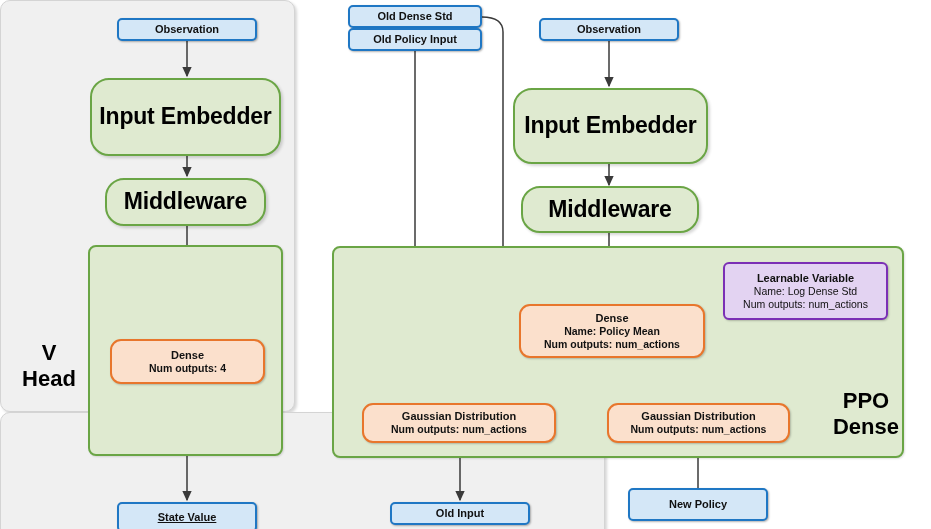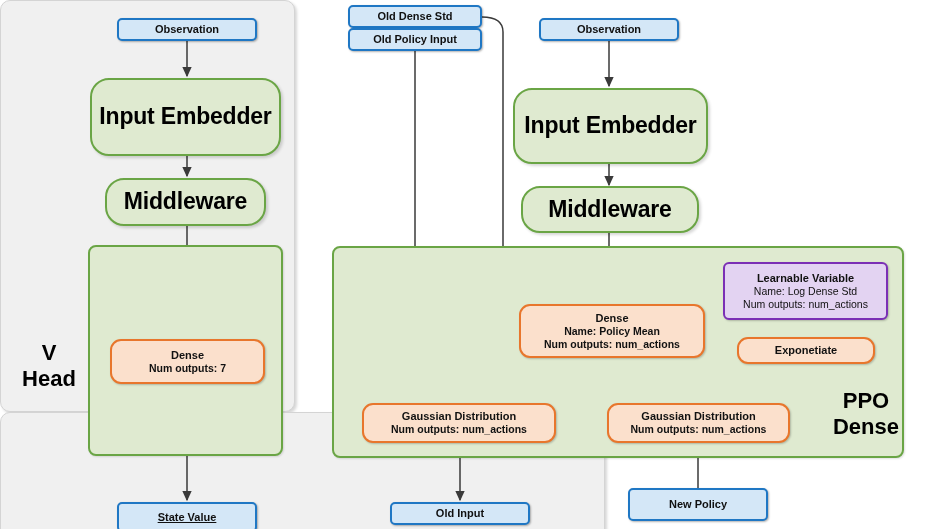--- a/index.html
+++ b/index.html
@@ -167,21 +167,21 @@
   <div class="node module-box" style="left:90px; top:78px; width:191px; height:78px;">
     <span>Input Embedder</span>
   </div>
 
   <div class="node module-box" style="left:105px; top:178px; width:161px; height:48px;">
     <span>Middleware</span>
   </div>
 
   <div class="node op-box" style="left:110px; top:339px; width:155px; height:45px;">
     <span class="ttl">Dense</span>
-    <span class="sub">Num outputs: 7</span>
+    <span class="sub">Num outputs: 4</span>
   </div>
 
   <div class="node io-box" style="left:117px; top:502px; width:140px; height:30px;text-decoration:underline;">
     <span>State Value</span>
   </div>
 
   <div class="node io-box" style="left:348px; top:5px; width:134px; height:23px;">
     <span>Old Dense Std</span>
   </div>
 
@@ -206,23 +206,20 @@
     <span class="sub">Name: Policy Mean</span>
     <span class="sub">Num outputs: num_actions</span>
   </div>
 
   <div class="node var-box" style="left:723px; top:262px; width:165px; height:58px;">
     <span class="ttl">Learnable Variable</span>
     <span class="sub">Name: Log Dense Std</span>
     <span class="sub">Num outputs: num_actions</span>
   </div>
 
-  <div class="node op-box" style="left:737px; top:337px; width:138px; height:27px;">
-    <span class="ttl">Exponetiate</span>
-  </div>
 
   <div class="node op-box" style="left:362px; top:403px; width:194px; height:40px;">
     <span class="ttl">Gaussian Distribution</span>
     <span class="sub">Num outputs: num_actions</span>
   </div>
 
   <div class="node op-box" style="left:607px; top:403px; width:183px; height:40px;">
     <span class="ttl">Gaussian Distribution</span>
     <span class="sub">Num outputs: num_actions</span>
   </div>

